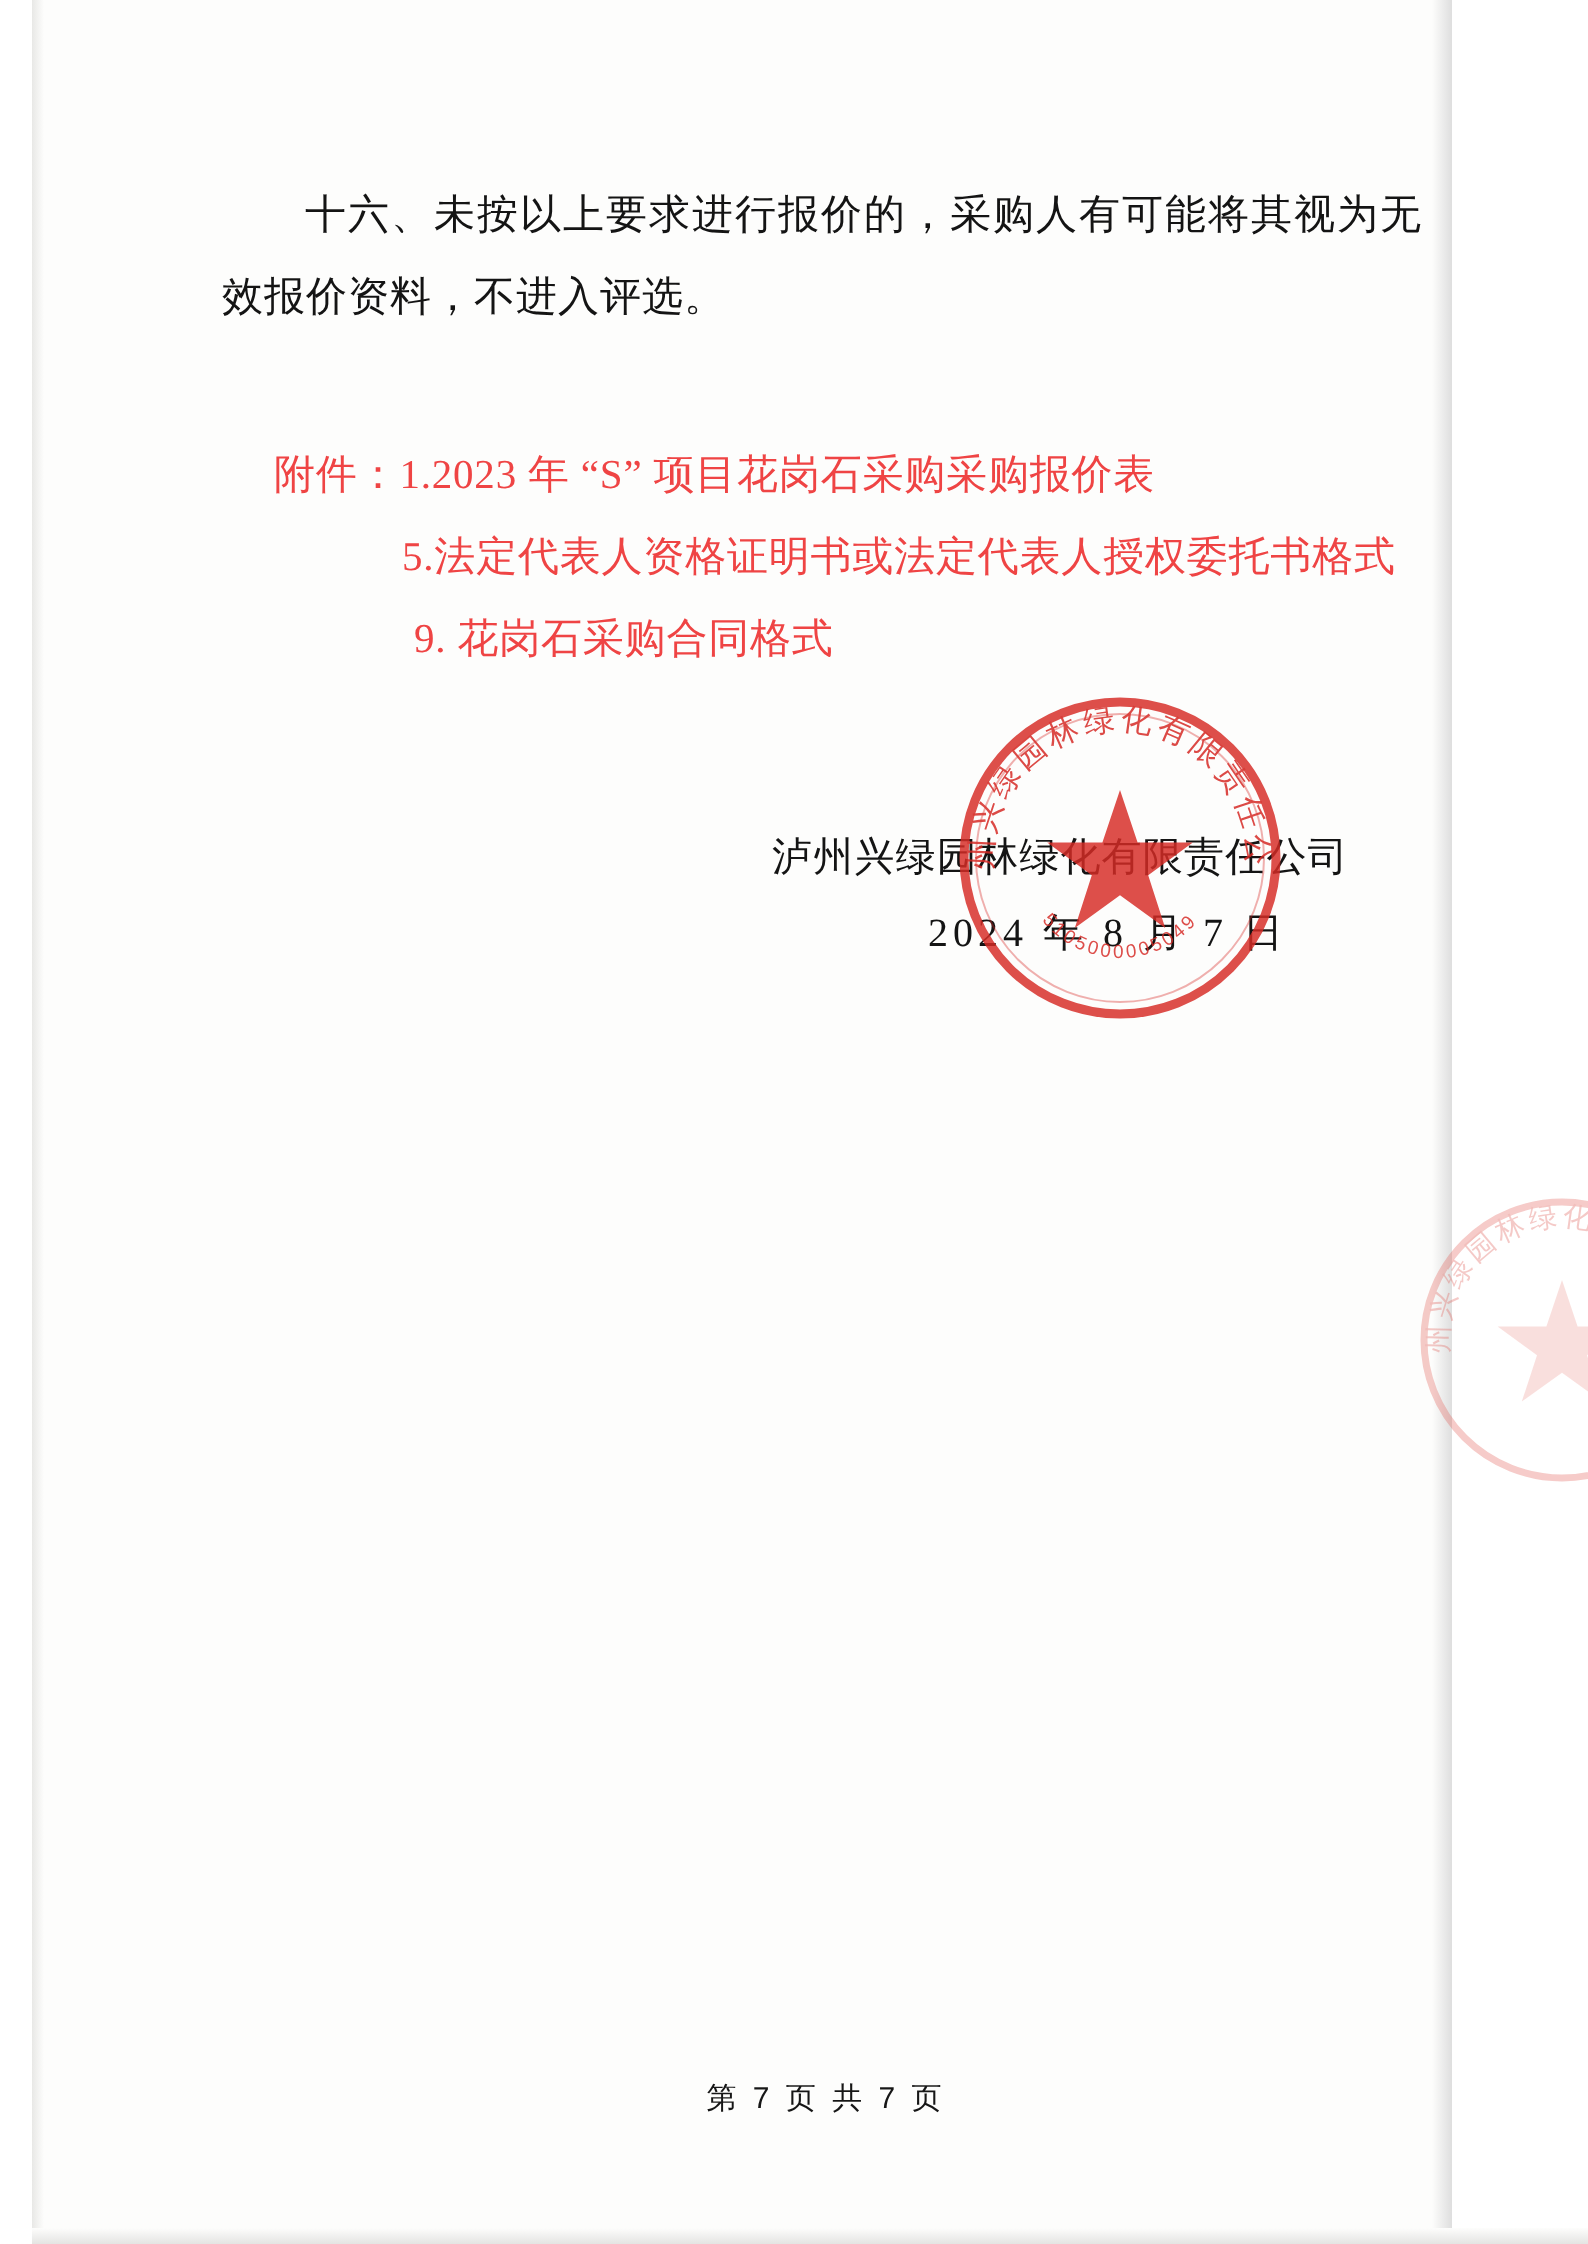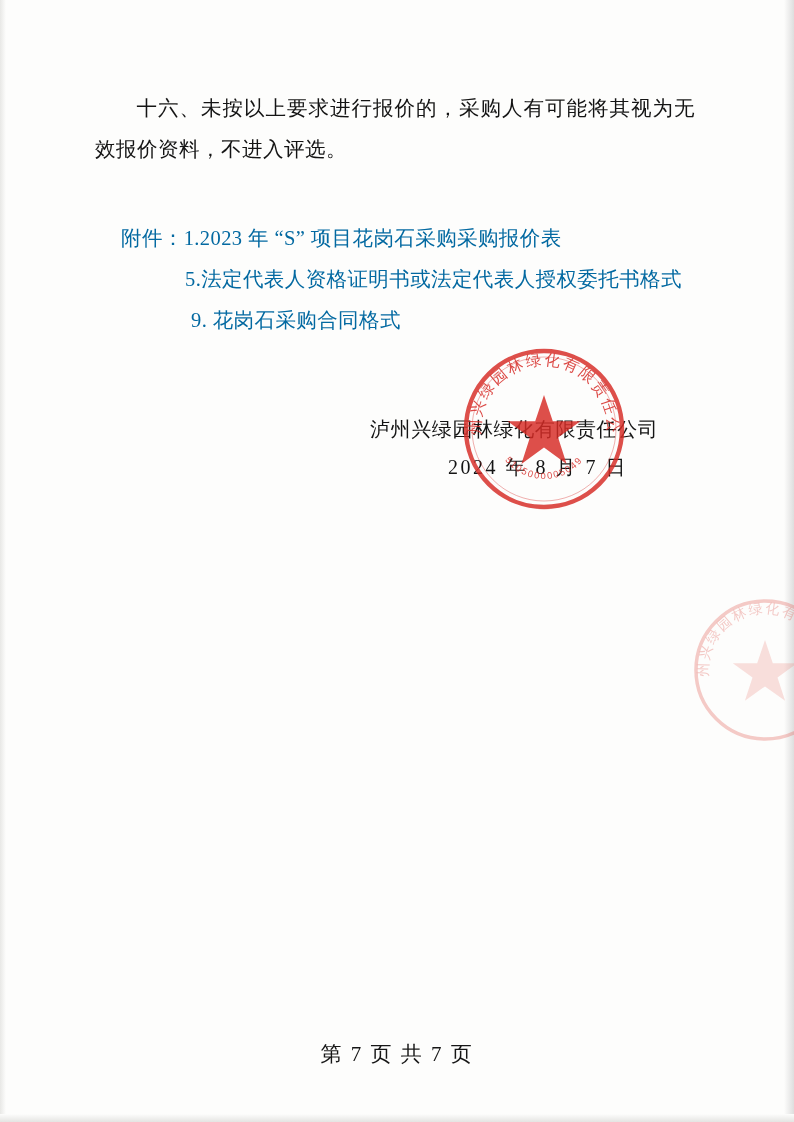--- a/index.html
+++ b/index.html
@@ -10,23 +10,23 @@
     width: 794px;
     height: 1122px;
     background: #ffffff;
     font-family: "Liberation Serif", "DejaVu Serif", serif;
     color: #1a1a1a;
     position: relative;
     overflow: hidden;
   }
   .page {
     position: absolute;
-    left: 0;
+    left: 16px;
     top: 0;
-    width: 794px;
+    width: 710px;
     height: 1122px;
     background: #fdfdfc;
   }
   
   .scan-edge-left {
     position: absolute;
     left: 0; top: 0;
     width: 6px; height: 1122px;
     background: linear-gradient(to right, #e8e8e6, #fdfdfc);
   }
@@ -63,21 +63,21 @@
     width: 41px;
   }
 
   .attach-block {
     margin-top: 48px;
   }
   .attach-line {
     font-size: 20.5px;
     line-height: 41px;
     letter-spacing: 0.4px;
-    color: #0369a1;
+    color: #ef4444;
     white-space: nowrap;
   }
   .attach-line.first {
     padding-left: 26px;
   }
   .attach-line.sub {
     padding-left: 90px;
   }
   .attach-line.sub2 {
     padding-left: 96px;
@@ -129,24 +129,24 @@
 
   .footer {
     position: absolute;
     left: 0;
     top: 1040px;
     width: 794px;
     text-align: center;
   }
   .footer-text {
     display: inline-block;
-    font-size: 21px;
+    font-size: 15px;
     letter-spacing: 2px;
     color: #161616;
-    font-family: Liberation Serif, serif;
+    font-family: Liberation Sans, sans-serif;
   }
 </style>
 </head>
 <body>
 
 <div class="page">
 
   <div class="scan-edge-left"></div>
   <div class="scan-edge-right"></div>
   <div class="scan-edge-bottom"></div>

